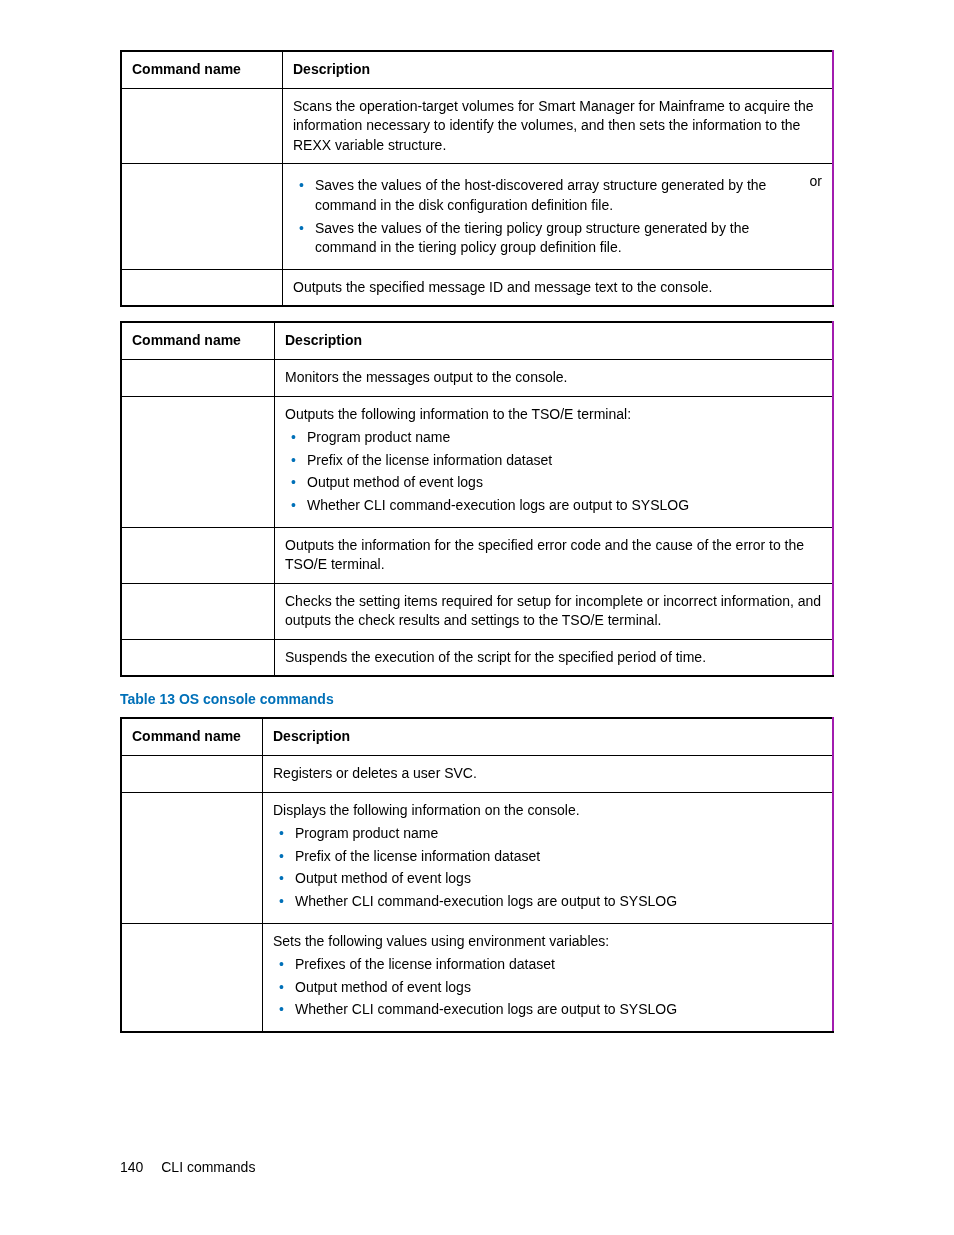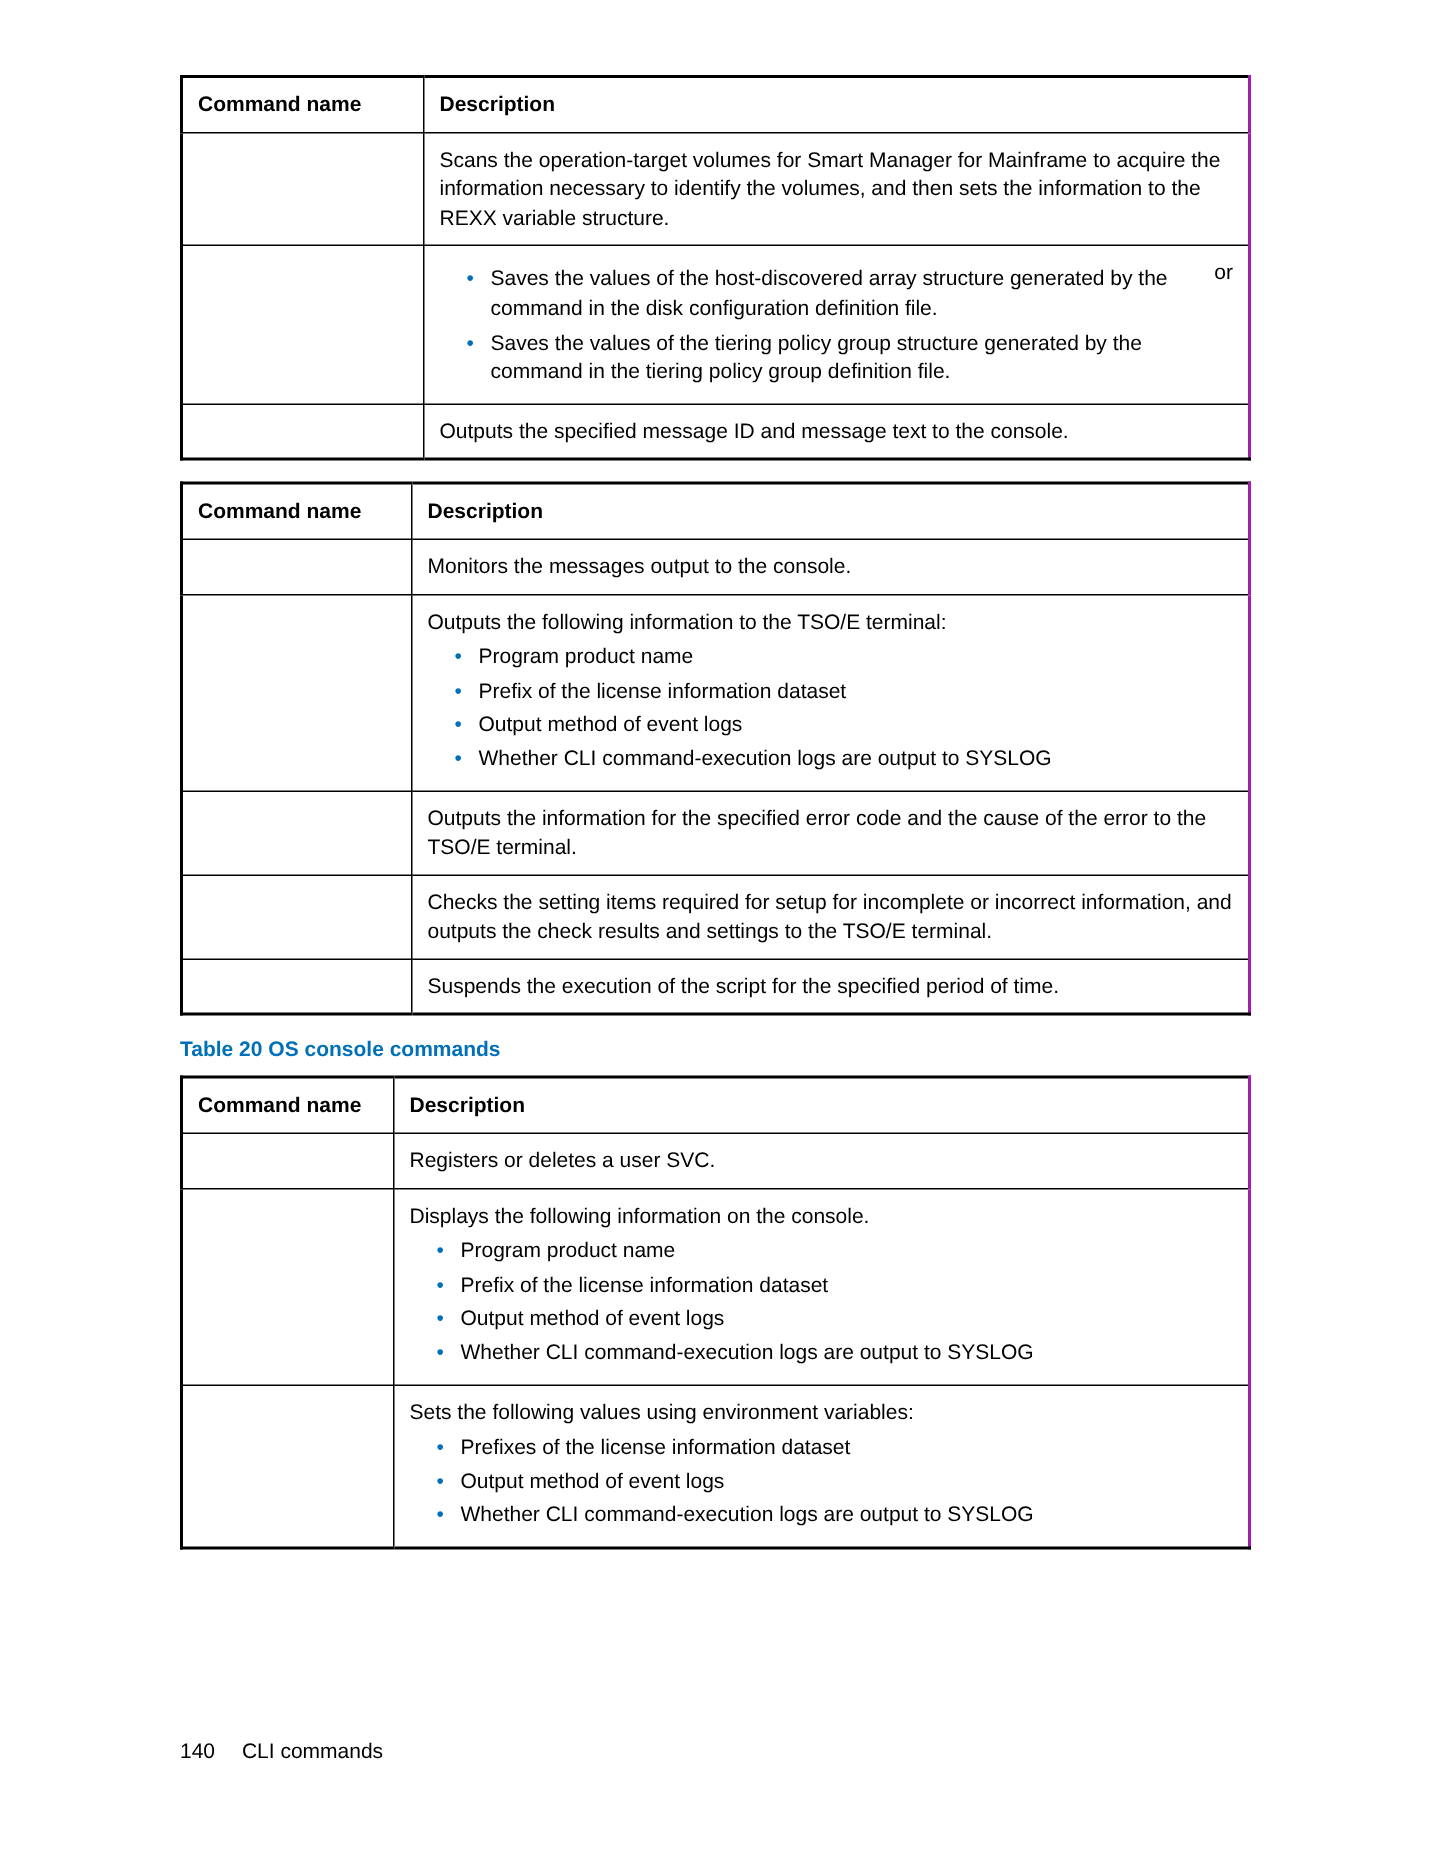--- a/index.html
+++ b/index.html
@@ -47,21 +47,21 @@
     margin: 6px 0 10px 0;
   }
   ul.bul {
     list-style: none;
     padding: 0;
     margin: 4px 0 0 0;
   }
   ul.bul > li {
     position: relative;
     padding-left: 22px;
-    margin: 3px 12px;
+    margin: 3px 0;
     line-height: 1.4;
   }
   ul.bul > li::before {
     content: "•";
     position: absolute;
     left: 6px;
     top: 0;
     color: #0070b8;
     font-size: 14px;
   }
@@ -148,21 +148,21 @@
       <td class="outer-left"></td>
       <td class="outer-right">Checks the setting items required for setup for incomplete or incorrect information, and outputs the check results and settings to the TSO/E terminal.</td>
     </tr>
     <tr>
       <td class="outer-left outer-bottom"></td>
       <td class="outer-right outer-bottom">Suspends the execution of the script for the specified period of time.</td>
     </tr>
   </tbody>
     </table>
 
-  <div class="caption">Table 20 OS console commands</div>
+  <div class="caption">Table 13 OS console commands</div>
 
   <table class="bot">
     <tbody>
         <tr>
       <th class="outer-left outer-top">Command name</th>
       <th class="outer-right outer-top">Description</th>
     </tr>
     <tr>
       <td class="outer-left"></td>
       <td class="outer-right">Registers or deletes a user SVC.</td>

